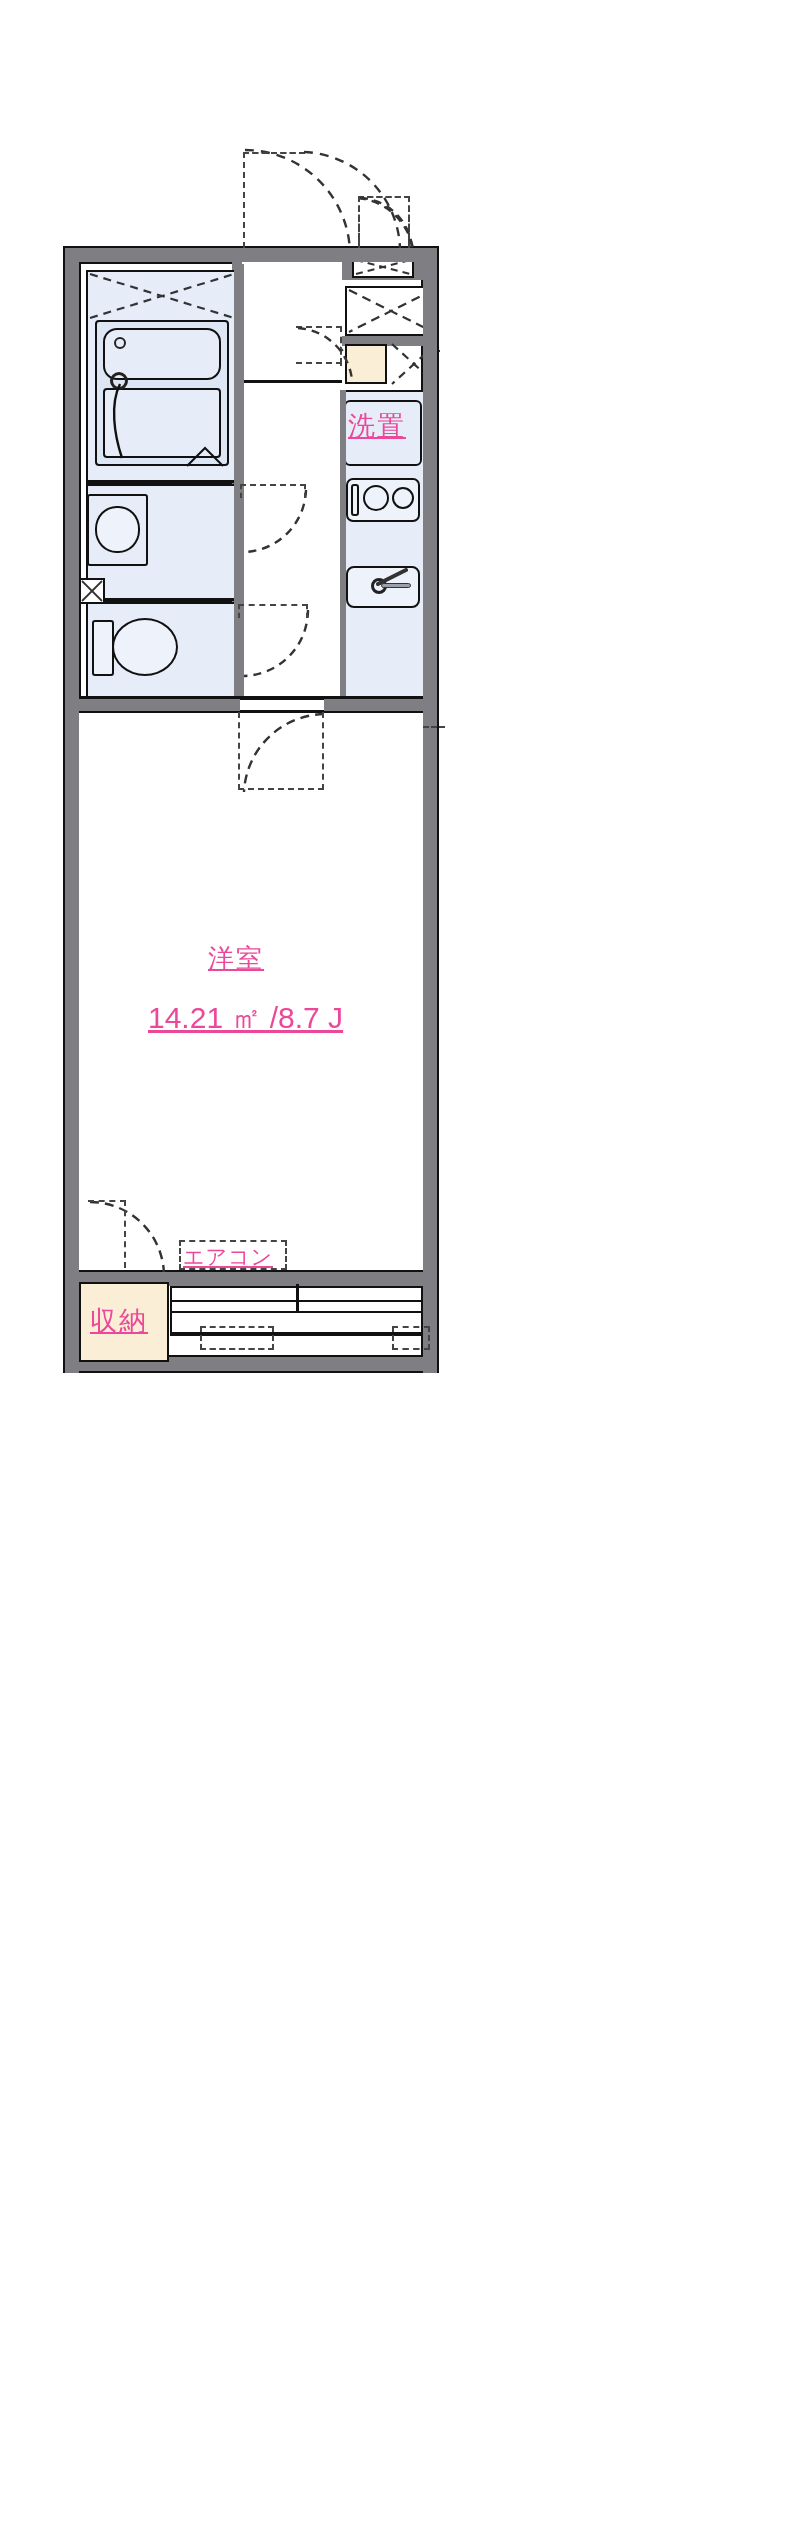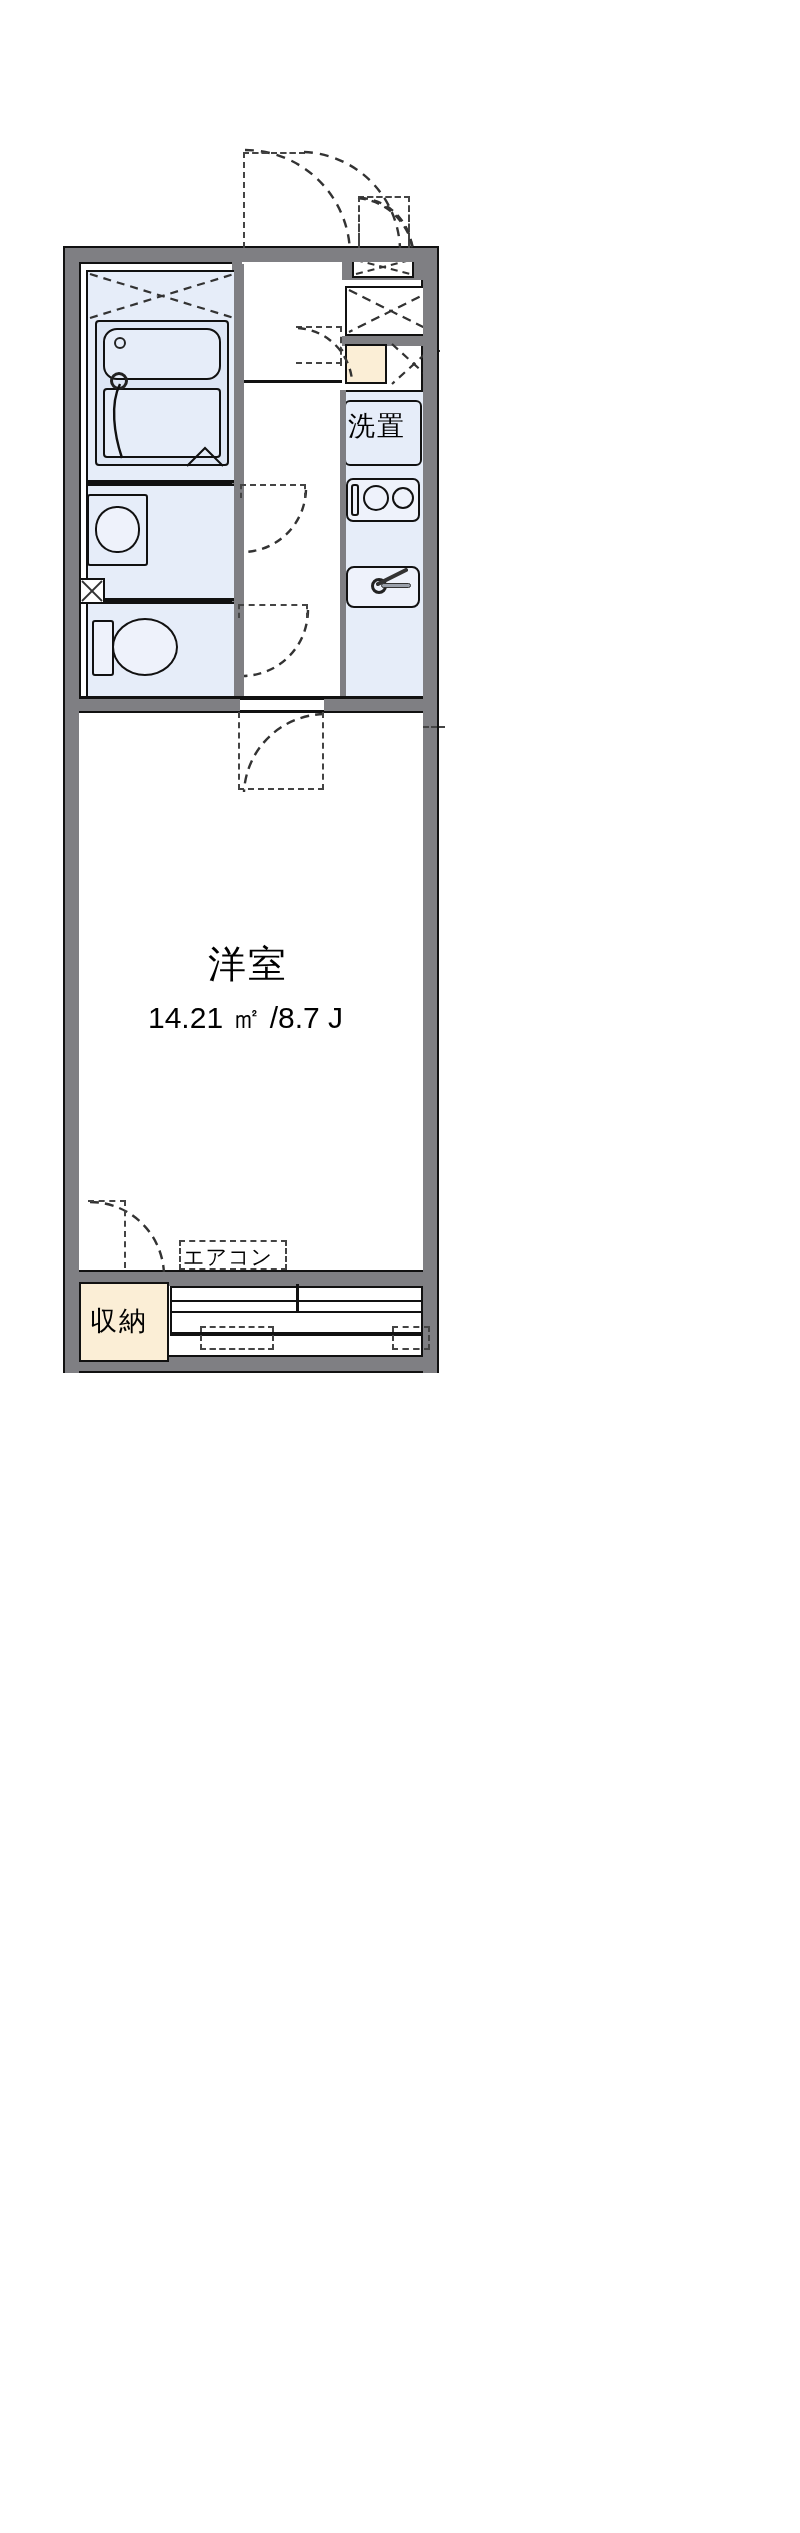--- a/index.html
+++ b/index.html
@@ -11,22 +11,22 @@
   .wall{background:#7f7f83;border:2px solid #111;}
   .wall-plain{background:#7f7f83;}
   .room-blue{background:#e6edf9;border:2px solid #111;}
   .blue-plain{background:#e6edf9;}
   .beige{background:#fbeed6;border:2px solid #111;}
   .thinline{background:#111;}
   .white-plain{background:#ffffff;}
   .dash-box{border:2px dashed #444;background:transparent;}
 
   
-  .lbl{position:absolute;color:#000000;line-height:1;white-space:nowrap;}
-  .lbl-room{font-size:38px;letter-spacing:2px;}
+  .lbl{position:absolute;color:#ec4899;line-height:1;white-space:nowrap;text-decoration:underline;}
+  .lbl-room{font-size:26px;letter-spacing:2px;}
   .lbl-area{font-size:30px;letter-spacing:0px;}
   .lbl-small{font-size:26px;letter-spacing:2px;}
   .lbl-ac{font-size:21px;letter-spacing:1px;}
 
   
   .tub-outer{background:#dde6f5;border:2px solid #111;border-radius:4px;}
   .tub-inner{background:#e6edf9;border:2px solid #111;border-radius:14px;}
   .vanity{background:#e6edf9;border:2px solid #111;border-radius:3px;}
   .basin{background:#eef2fb;border:2px solid #111;border-radius:48%;}
   .toiletbowl{background:#eef2fb;border:2px solid #111;border-radius:50%;}

